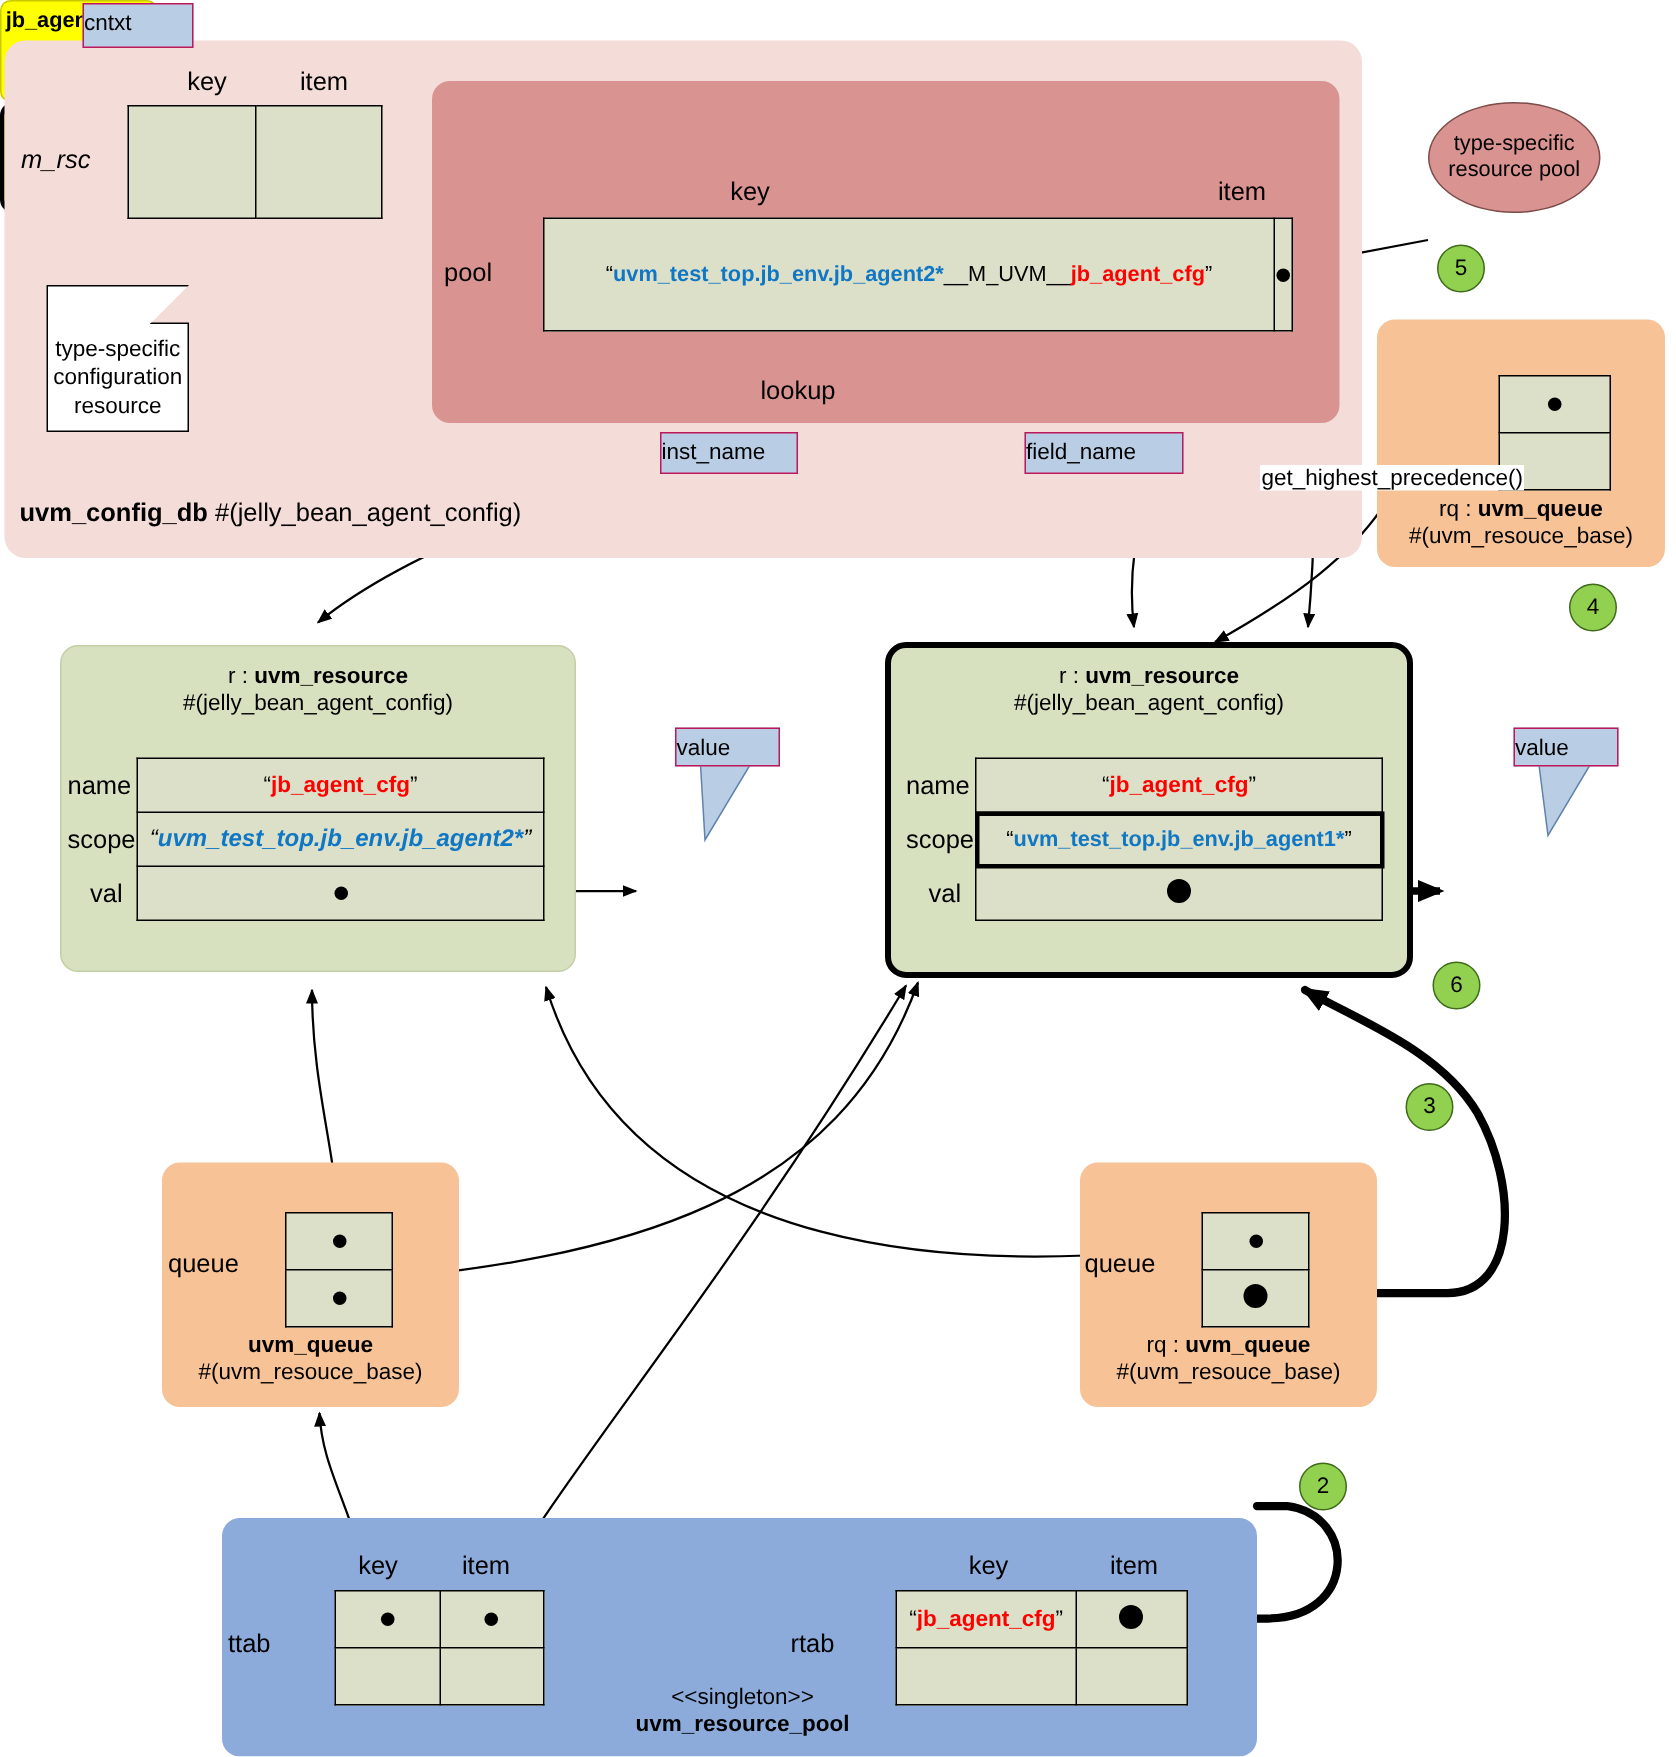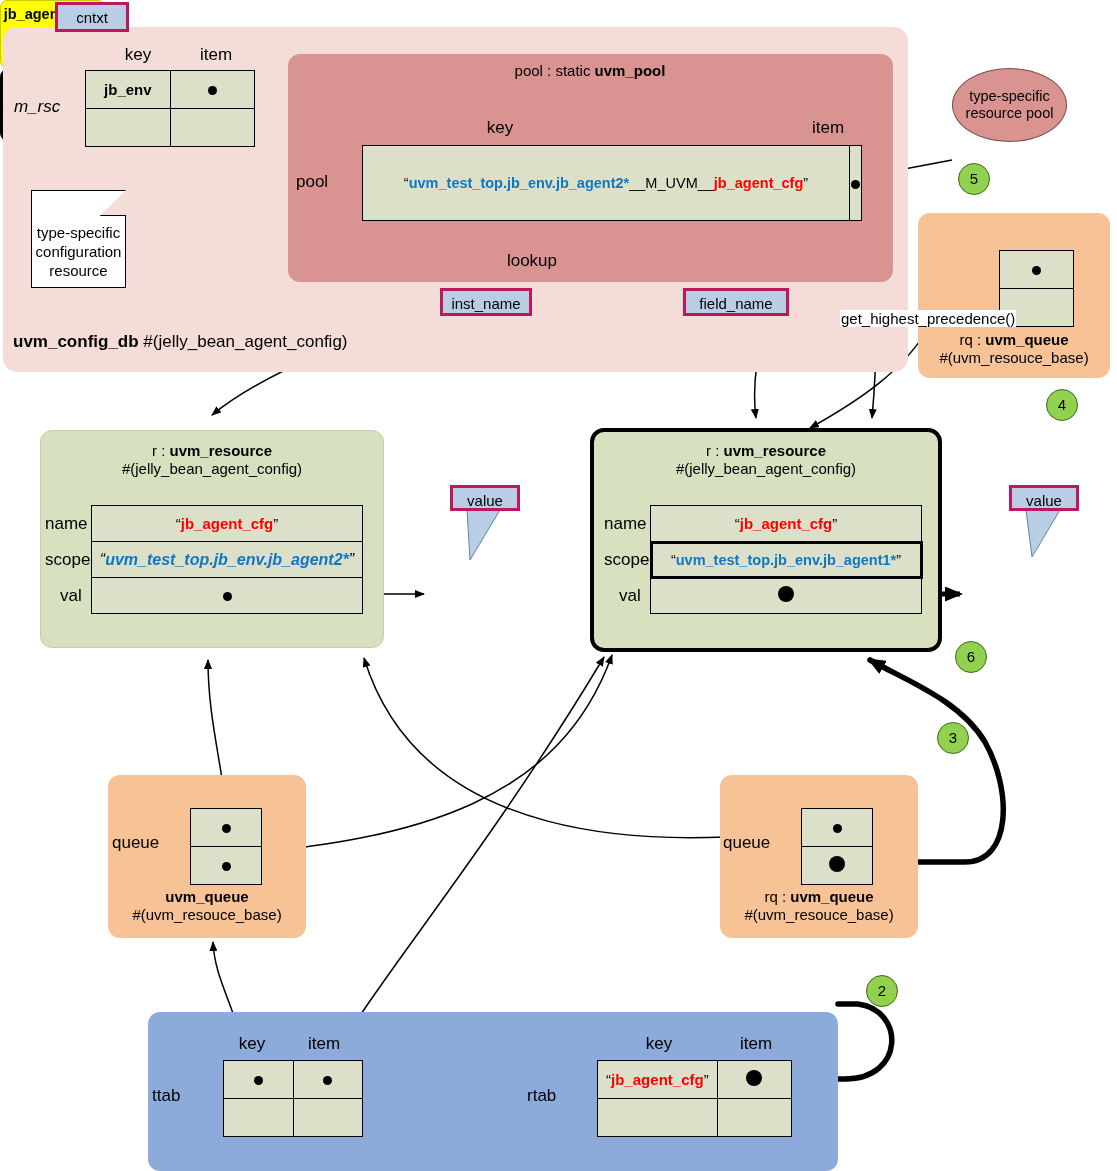--- a/index.html
+++ b/index.html
@@ -77,22 +77,22 @@
   .lbl.c { text-align: center; }
   .bold { font-weight: bold; }
   .blue-t { color: #1077c4; font-weight: bold; }
   .red-t  { color: #ff0000; font-weight: bold; }
   .ttl { position: absolute; text-align: center; line-height: 1.22; font-size: 15px; }
 
   
   .callout {
     position: absolute;
     background: #b9cde5;
-    border: 3px solid #be185d;
-    text-align: center;
+    border: 1px solid #be185d;
+    text-align: left;
     font-size: 15px;
     line-height: 1;
     padding-top: 5px;
   }
 
   
   .numc {
     position: absolute;
     border-radius: 50%;
     background: #92d050;
@@ -232,44 +232,39 @@
   <div class="lbl" style="left:13px; top:332px;">
     <span class="bold">uvm_config_db</span><span> #(jelly_bean_agent_config)</span>
   </div>
 
   <div class="lbl" style="left:14px; top:97px;font-style:italic;">m_rsc</div>
   <div class="lbl c" style="left:108px; top:45px; width:60px;">key</div>
   <div class="lbl c" style="left:186px; top:45px; width:60px;">item</div>
 
   <table class="tbl" style="left:85px; top:70px; width:170px; height:76px;">
     <tbody>
-        <tr>
-      <td style="width:85px; height:38px; font-weight:bold;">jb_env</td>
-      <td style="width:85px; height:38px;"><span style="display:inline-block;width:9px;height:9px;border-radius:50%;background:#000;"></span></td>
-    </tr>
     <tr>
       <td style="height:38px;"></td>
       <td style="height:38px;"></td>
     </tr>
   </tbody>
     </table>
 
   <div class="callout" style="left:55px; top:2px; width:74px; height:30px;">cntxt</div>
 
   <div class="docnote" style="left:31px; top:190px; width:95px; height:98px; padding-top:32px;">
     <div class="fold" style="clip-path: polygon(100% 0, 0 100%, 100% 100%); background:#f4dcd9;"></div>
     <div>type-specific</div>
     <div>configuration</div>
     <div>resource</div>
   </div>
 
   <div class="box rose-box" style="left:288px; top:54px; width:605px; height:228px;"></div>
 
   <div class="ttl" style="left:300px; top:62px; width:580px;">
-    <div><span>pool : static </span><span class="bold">uvm_pool</span></div>
   </div>
 
   <div class="lbl c" style="left:440px; top:118px; width:120px;">key</div>
   <div class="lbl c" style="left:798px; top:118px; width:60px;">item</div>
   <div class="lbl" style="left:296px; top:172px;">pool</div>
   <div class="lbl c" style="left:492px; top:251px; width:80px;">lookup</div>
 
   <table class="tbl" style="left:362px; top:145px; width:500px; height:76px;">
     <tbody>
     <tr>
@@ -447,14 +442,18 @@
       </td>
       <td style="width:75px; height:38px;"><span style="display:inline-block;width:16px;height:16px;border-radius:50%;background:#000;"></span></td>
     </tr>
     <tr>
       <td style="height:38px;"></td>
       <td style="height:38px;"></td>
     </tr>
   </tbody>
     </table>
 
+  <div class="ttl" style="left:380px; top:1123px; width:230px;">
+    <div>&lt;&lt;singleton&gt;&gt;</div>
+    <div class="bold">uvm_resource_pool</div>
+  </div>
 
 </div>
 
 </body></html>

